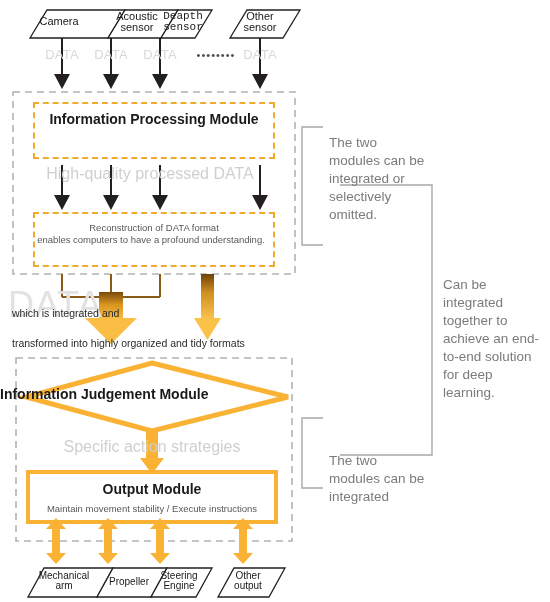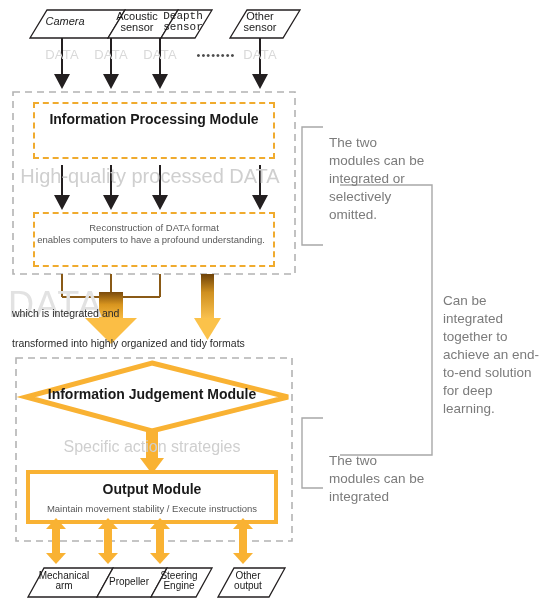--- a/index.html
+++ b/index.html
@@ -23,29 +23,29 @@
   
   .data-tag{
     position:absolute;color:#d9d9d9;font-size:13px;letter-spacing:.2px;
     text-align:center;font-family:"Liberation Sans",sans-serif;
   }
   .data-big{
     position:absolute;color:#e2e2e2;font-size:36px;letter-spacing:1px;
     font-family:"Liberation Sans",sans-serif;
   }
   .ghost-mid{
-    position:absolute;color:#cfcfcf;font-size:20px;text-align:center;width:100%;
+    position:absolute;color:#cfcfcf;font-size:16px;text-align:center;width:100%;
   }
 
   
   .mod{position:absolute;box-sizing:border-box;text-align:center;}
   .mod-dash{border:2px dashed #f0ab2e;}
   .mod-title{font-size:14px;font-weight:bold;color:#1a1a1a;}
   .mod-sub{font-size:9.5px;color:#585858;line-height:1.25;}
-  .diamond-text{position:absolute;text-align:center;width:100%;}
+  .diamond-text{position:absolute;width:100%;}
 
   
   .note{
     position:absolute;color:#7b7b7b;font-size:13.5px;line-height:1.33;
     font-family:"Liberation Sans",sans-serif;
   }
 
   
   .caption{
     position:absolute;color:#2b2b2b;font-size:10.5px;line-height:1.45;
@@ -181,21 +181,21 @@
     </g>
     <g>
       <path d="M218,597 L234,568 L285,568 L269,597 Z" fill="#ffffff" stroke="#231f20" stroke-width="1.3"></path>
     </g>
 
     <path d="M323,127 L302,127 L302,245 L323,245" fill="none" stroke="#a8a8a8" stroke-width="1.4"></path>
     <path d="M323,418 L302,418 L302,488 L323,488" fill="none" stroke="#a8a8a8" stroke-width="1.4"></path>
     <path d="M340,185 L432,185 L432,455 L340,455" fill="none" stroke="#a8a8a8" stroke-width="1.4"></path>
   </svg>
 
-  <div class="pgm-label" style="left:30px;top:16px;width:70px;font-style:italic;">Camera</div>
+  <div class="pgm-label" style="left:24px;top:16px;width:70px;">Camera</div>
 
   <div class="pgm-label" style="left:104px;top:11px;width:66px;">
     <div>Acoustic</div>
     <div>sensor</div>
   </div>
 
   <div class="pgm-label" style="left:154px;top:11px;width:58px;font-family:Liberation Mono, monospace;">
     <div>Deapth</div>
     <div>sensor</div>
   </div>
@@ -250,15 +250,15 @@
   </div>
   <div class="pgm-label small" style="left:219px;top:571px;width:58px;">
     <div>Other</div>
     <div>output</div>
   </div>
 
   <div class="note" style="left:329px;top:452px;width:100px;">The two modules can be integrated</div>
 
   <div class="note" style="left:329px;top:134px;width:100px;">The two modules can be integrated or selectively omitted.</div>
 
-  <div class="note" style="left:443px;top:276px;width:100px;margin-top:16px;">Can be integrated together to achieve an end-to-end solution for deep learning.</div>
+  <div class="note" style="left:443px;top:276px;width:100px;">Can be integrated together to achieve an end-to-end solution for deep learning.</div>
 
 </div>
 
 </body></html>

